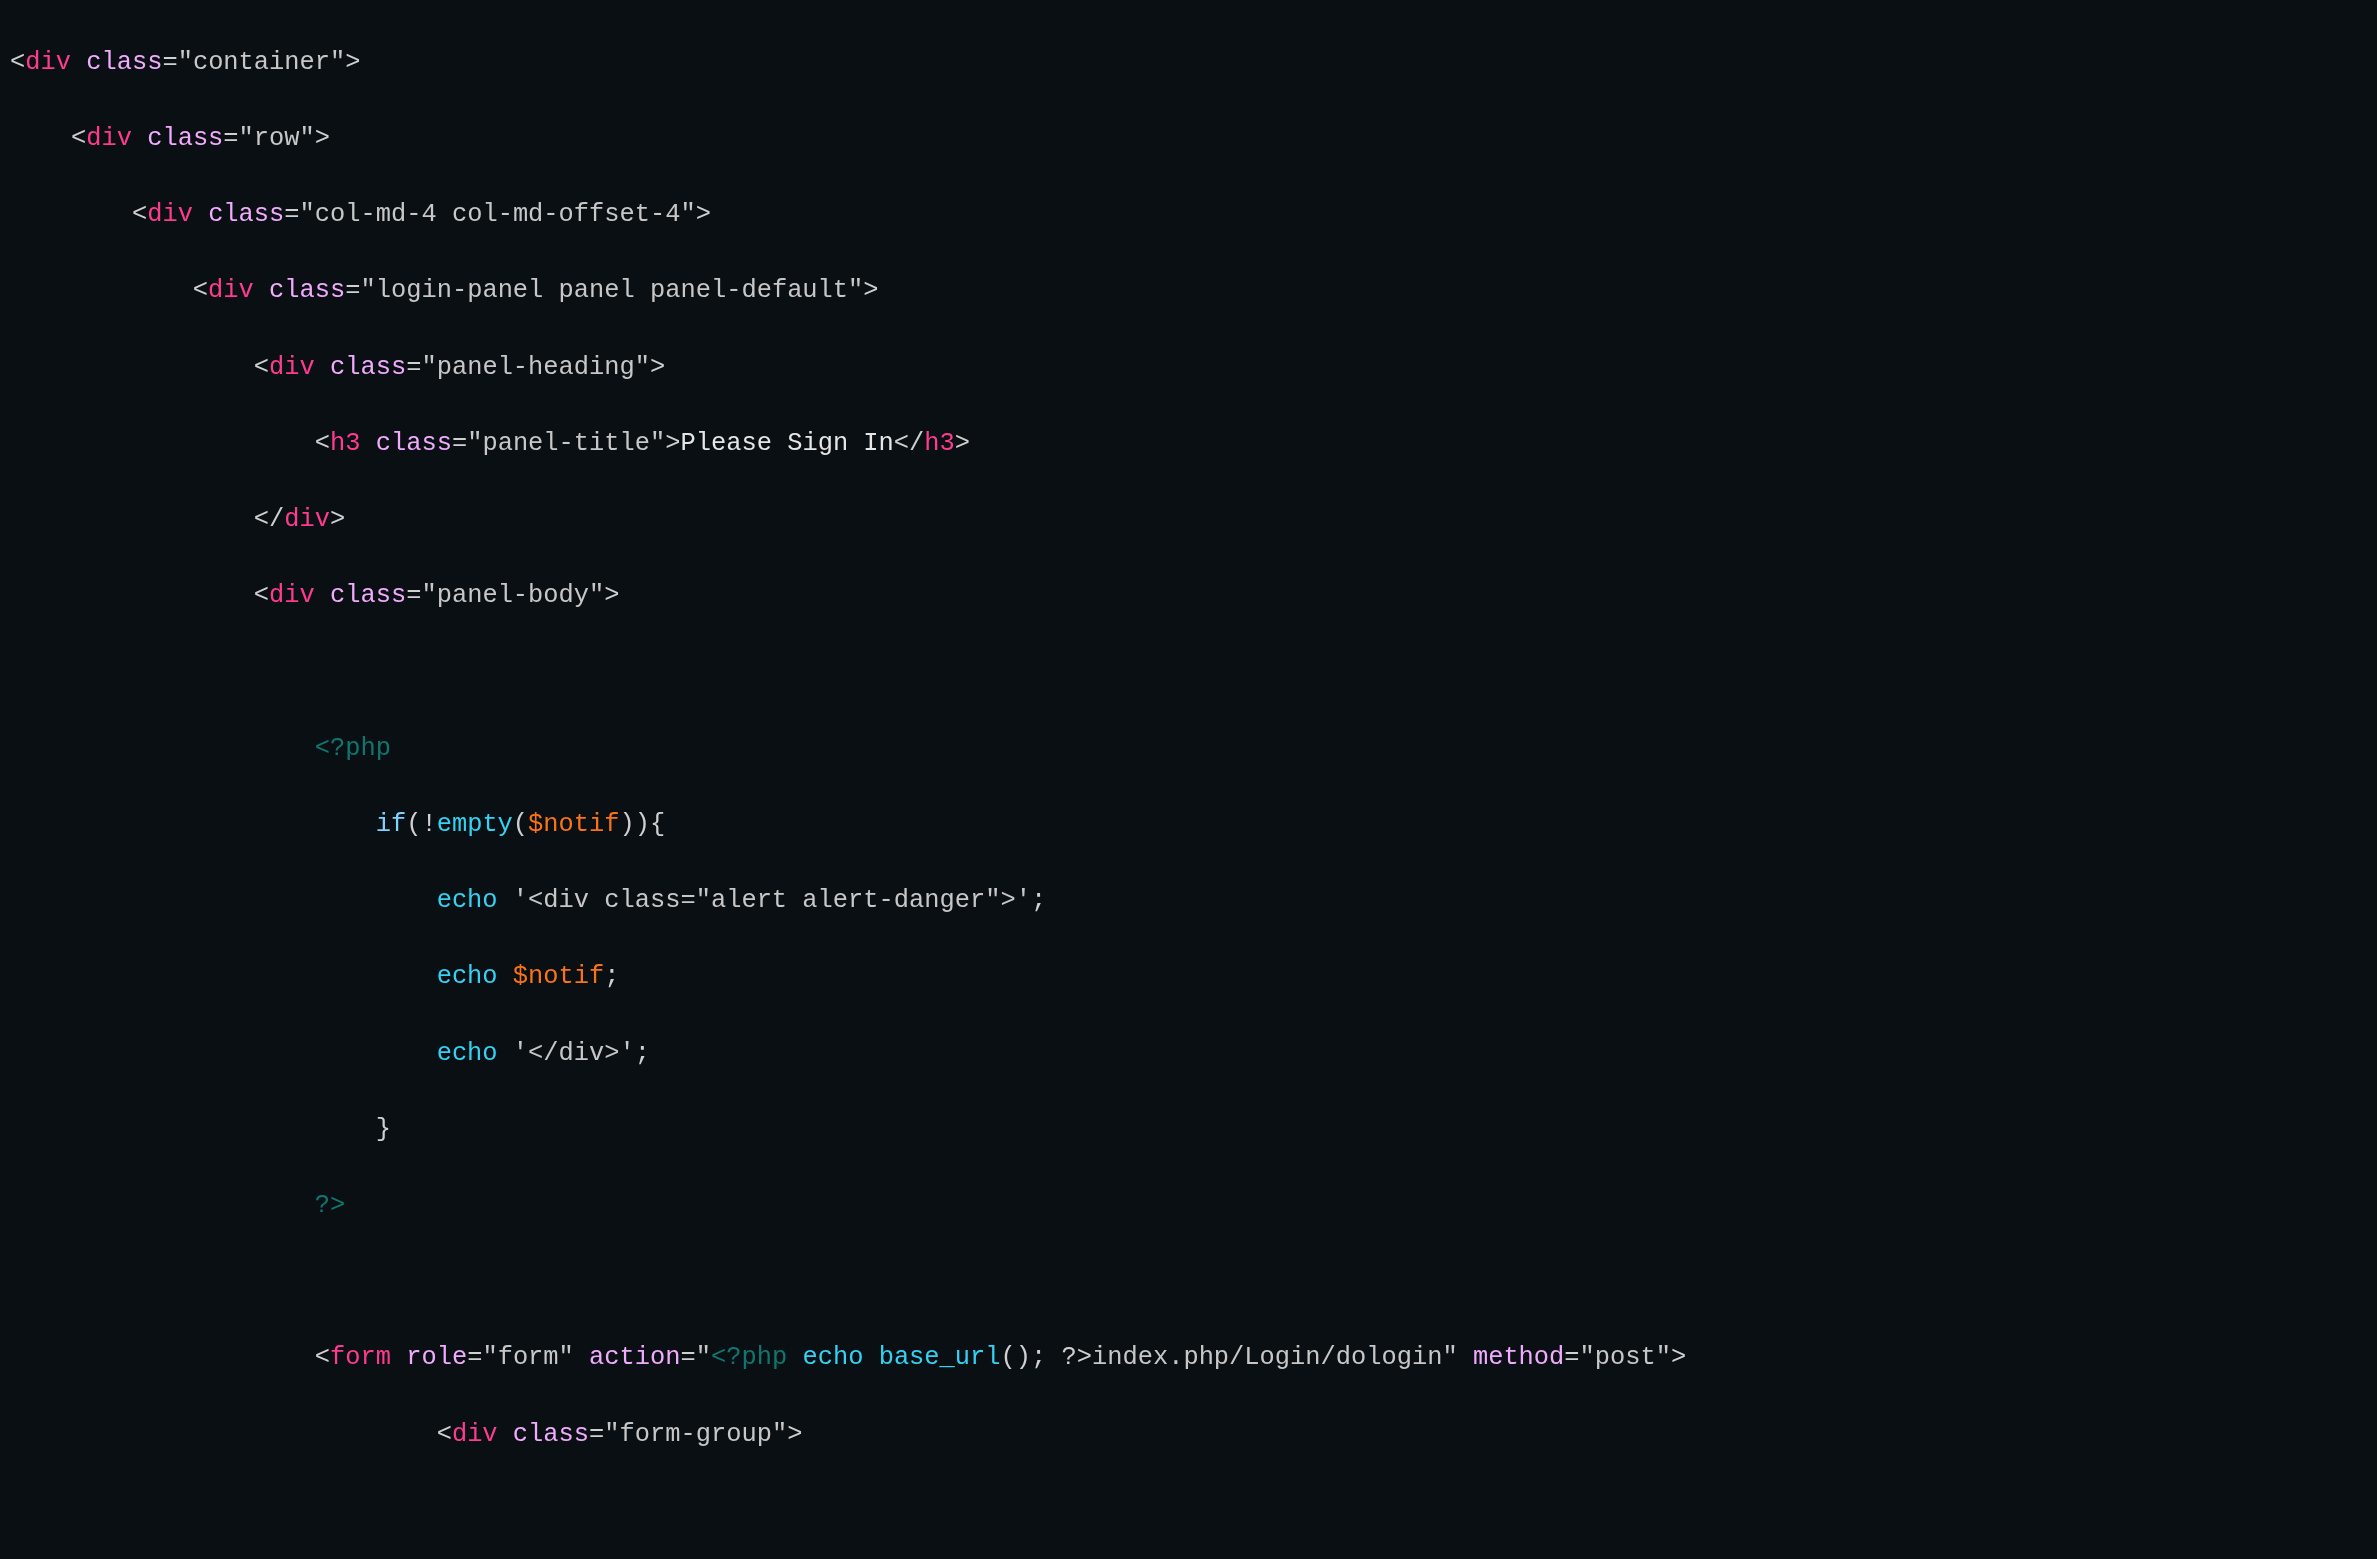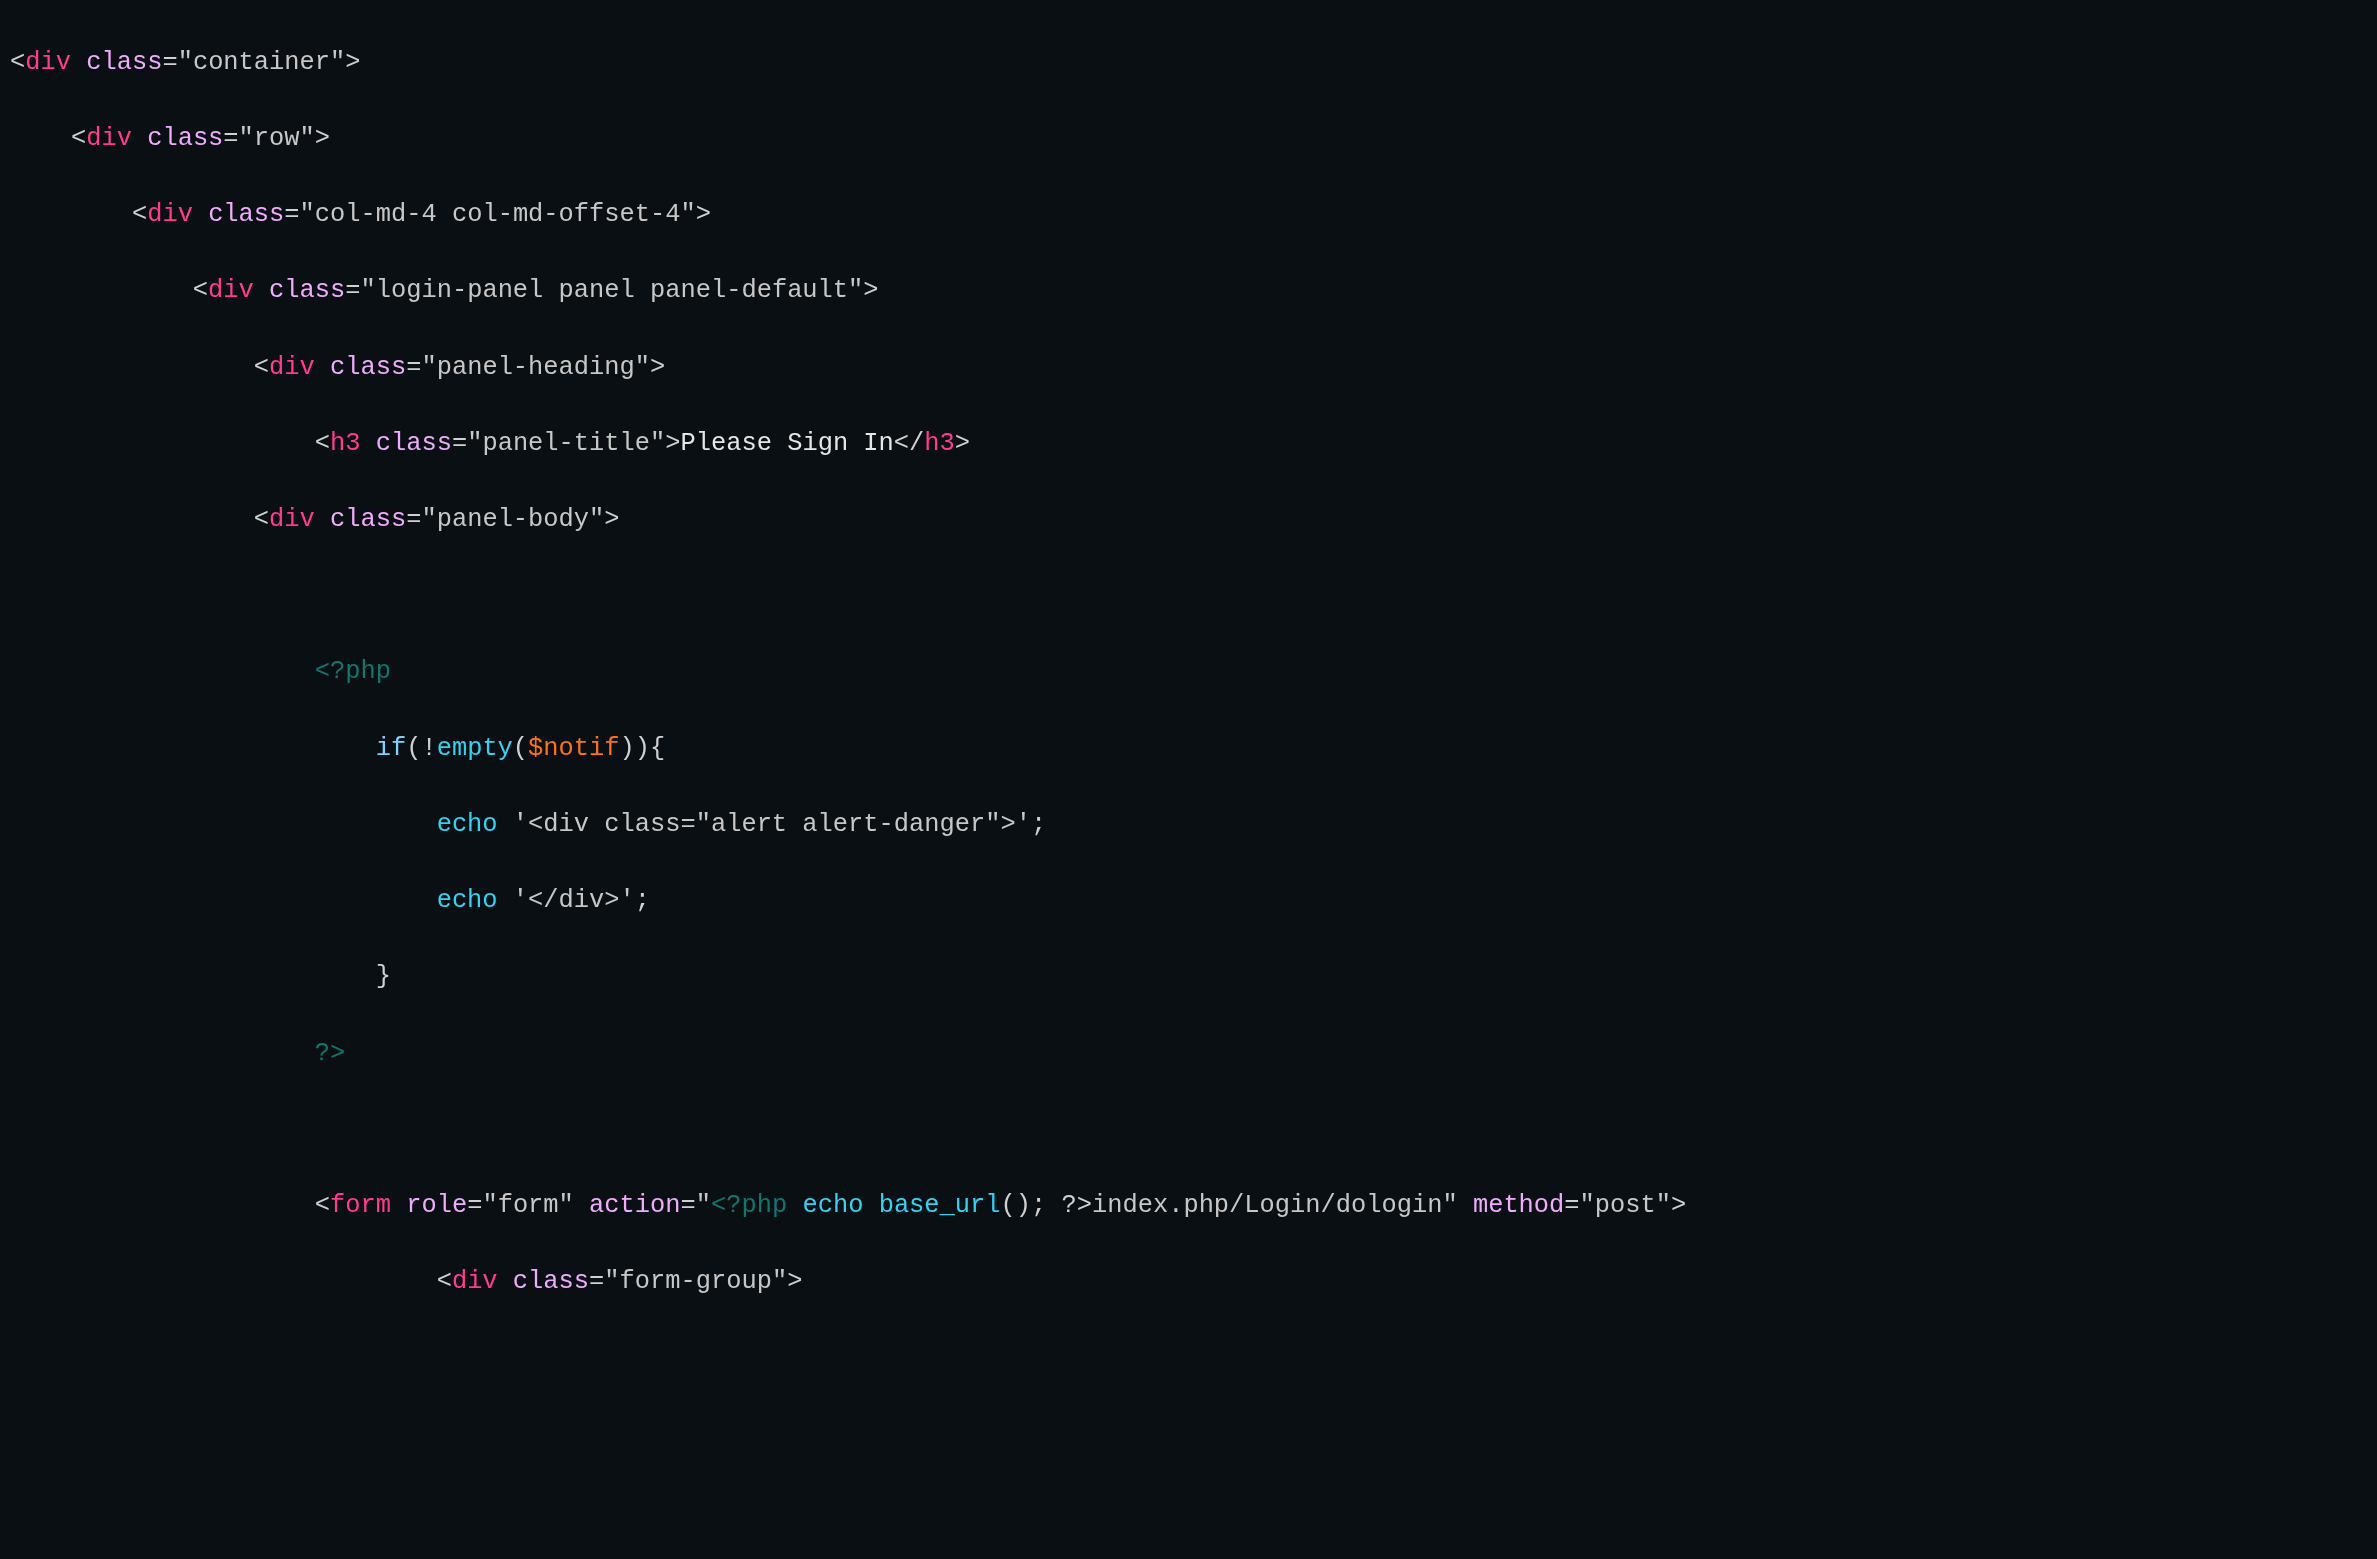--- a/index.html
+++ b/index.html
@@ -19,25 +19,27 @@
 </head>
 <body>
 
 <div class="editor">
 <span class="line"><span class="t-bracket">&lt;</span><span class="t-tag">div</span> <span class="t-attr">class</span><span class="t-punct">=</span><span class="t-str">"container"</span><span class="t-bracket">&gt;</span></span>
 <span class="line">    <span class="t-bracket">&lt;</span><span class="t-tag">div</span> <span class="t-attr">class</span><span class="t-punct">=</span><span class="t-str">"row"</span><span class="t-bracket">&gt;</span></span>
 <span class="line">        <span class="t-bracket">&lt;</span><span class="t-tag">div</span> <span class="t-attr">class</span><span class="t-punct">=</span><span class="t-str">"col-md-4 col-md-offset-4"</span><span class="t-bracket">&gt;</span></span>
 <span class="line">            <span class="t-bracket">&lt;</span><span class="t-tag">div</span> <span class="t-attr">class</span><span class="t-punct">=</span><span class="t-str">"login-panel panel panel-default"</span><span class="t-bracket">&gt;</span></span>
 <span class="line">                <span class="t-bracket">&lt;</span><span class="t-tag">div</span> <span class="t-attr">class</span><span class="t-punct">=</span><span class="t-str">"panel-heading"</span><span class="t-bracket">&gt;</span></span>
 <span class="line">                    <span class="t-bracket">&lt;</span><span class="t-tag">h3</span> <span class="t-attr">class</span><span class="t-punct">=</span><span class="t-str">"panel-title"</span><span class="t-bracket">&gt;</span><span class="t-text">Please Sign In</span><span class="t-bracket">&lt;/</span><span class="t-tag">h3</span><span class="t-bracket">&gt;</span></span>
+<span class="line">                <span class="t-bracket">&lt;/</span><span class="t-tag">div</span><span class="t-bracket">&gt;</span></span>
 <span class="line">                <span class="t-bracket">&lt;</span><span class="t-tag">div</span> <span class="t-attr">class</span><span class="t-punct">=</span><span class="t-str">"panel-body"</span><span class="t-bracket">&gt;</span></span>
 <span class="line"> </span>
 <span class="line">                    <span class="t-php">&lt;?php</span></span>
 <span class="line">                        <span class="t-kw">if</span><span class="t-punct">(</span><span class="t-punct">!</span><span class="t-func">empty</span><span class="t-punct">(</span><span class="t-var">$notif</span><span class="t-punct">)){</span></span>
 <span class="line">                            <span class="t-func">echo</span> <span class="t-str">'&lt;div class="alert alert-danger"&gt;'</span><span class="t-punct">;</span></span>
+<span class="line">                            <span class="t-func">echo</span> <span class="t-var">$notif</span><span class="t-punct">;</span></span>
 <span class="line">                            <span class="t-func">echo</span> <span class="t-str">'&lt;/div&gt;'</span><span class="t-punct">;</span></span>
 <span class="line">                        <span class="t-punct">}</span></span>
 <span class="line">                    <span class="t-php">?&gt;</span></span>
 <span class="line"> </span>
 <span class="line">                    <span class="t-bracket">&lt;</span><span class="t-tag">form</span> <span class="t-attr">role</span><span class="t-punct">=</span><span class="t-str">"form"</span> <span class="t-attr">action</span><span class="t-punct">=</span><span class="t-str">"</span><span class="t-php">&lt;?php</span> <span class="t-func">echo</span> <span class="t-func">base_url</span><span class="t-punct">(); ?&gt;</span><span class="t-str">index.php/Login/dologin"</span> <span class="t-attr">method</span><span class="t-punct">=</span><span class="t-str">"post"</span><span class="t-bracket">&gt;</span></span>
 <span class="line">                            <span class="t-bracket">&lt;</span><span class="t-tag">div</span> <span class="t-attr">class</span><span class="t-punct">=</span><span class="t-str">"form-group"</span><span class="t-bracket">&gt;</span></span>
 
 
 
 

